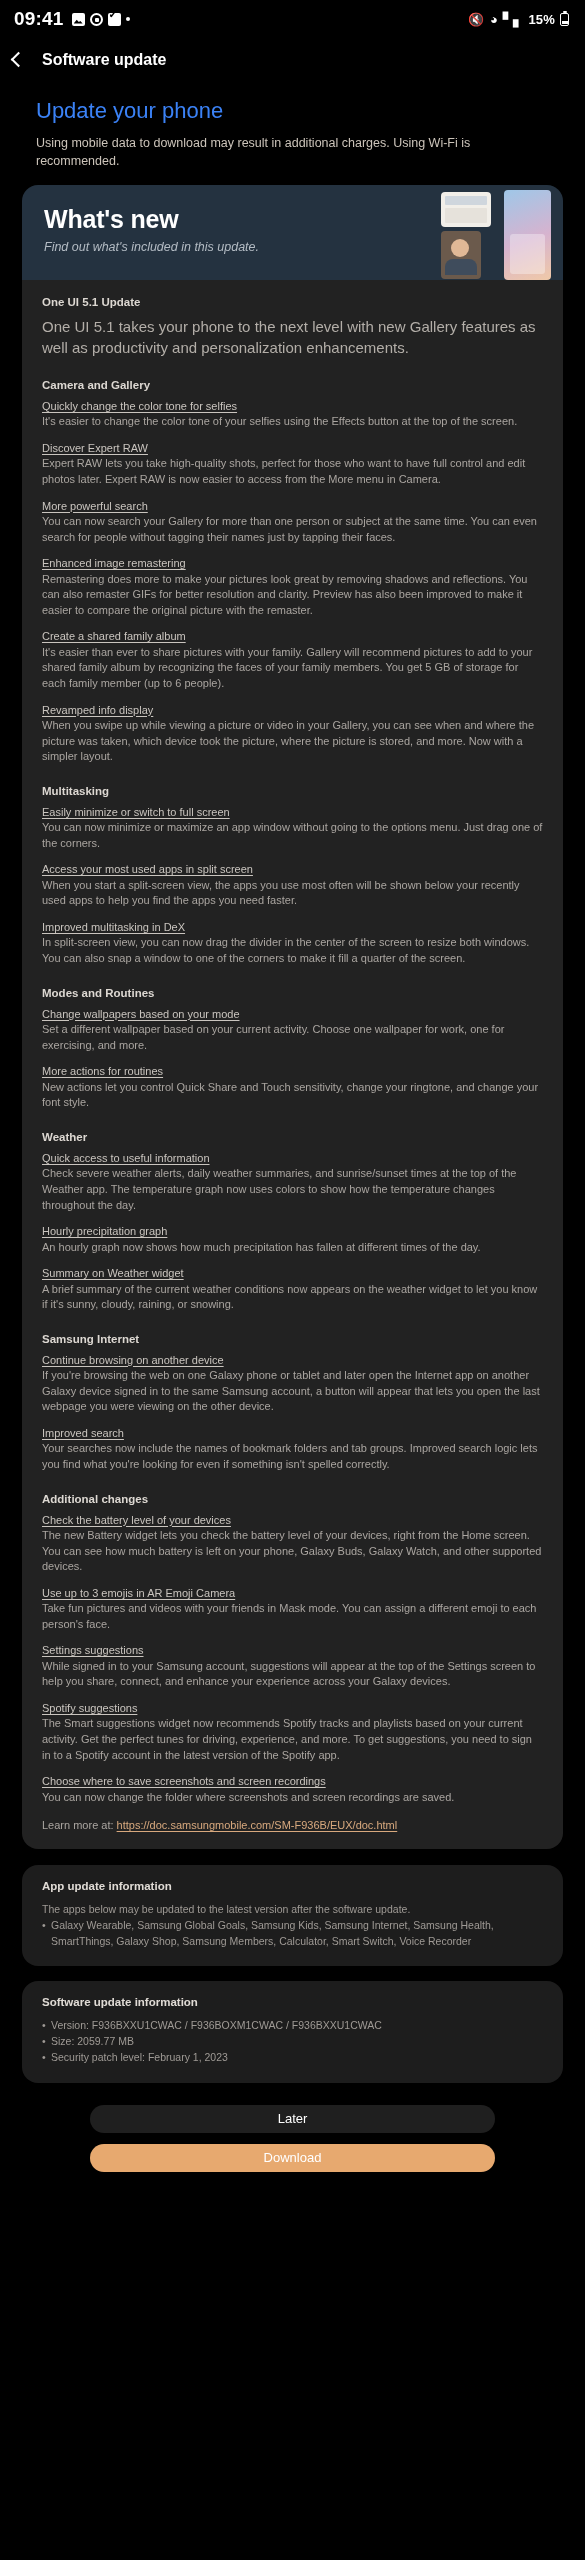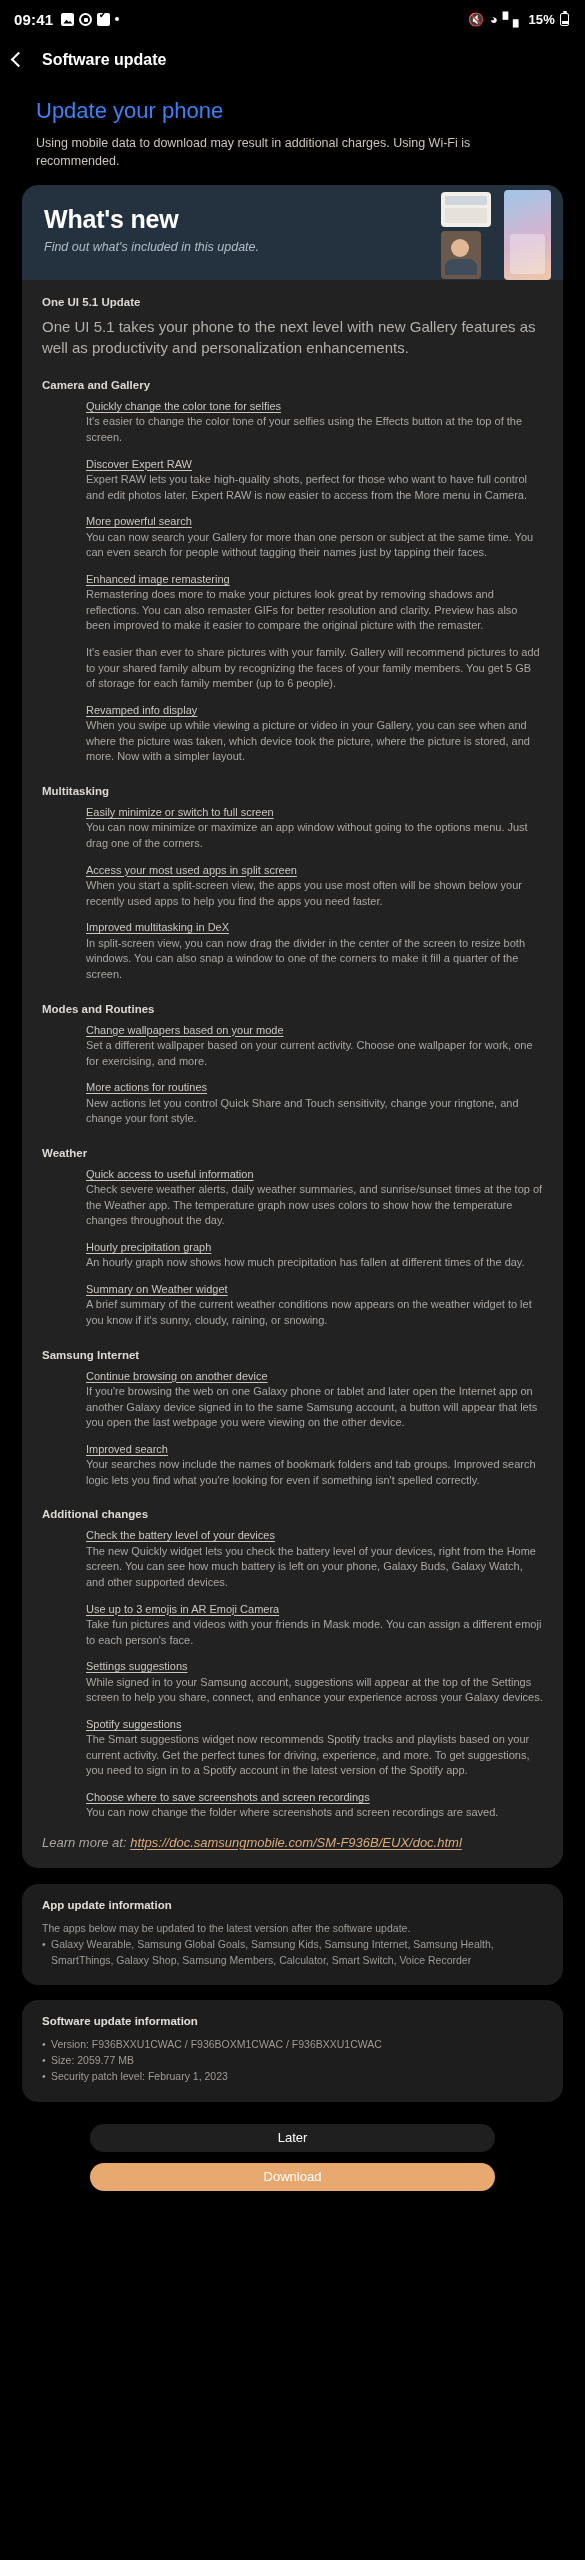--- a/index.html
+++ b/index.html
@@ -22,21 +22,21 @@
   .statusbar {
     height: 38px;
     display: flex;
     align-items: center;
     padding: 0 16px 0 14px;
     font-size: 15px;
     color: #ffffff;
     font-weight: bold;
     letter-spacing: 0.2px;
   }
-  .statusbar .clock { margin-right: 8px; font-size: 15px; }
+  .statusbar .clock { margin-right: 8px; font-size: 19px; }
   .sb-icons-left { display: flex; align-items: center; gap: 5px; }
   .sb-icons-right {
     margin-left: auto;
     display: flex;
     align-items: center;
     gap: 5px;
     font-size: 13px;
     font-weight: bold;
   }
   .mini-ic {
@@ -144,39 +144,38 @@
     color: #ddd8d2;
     margin-bottom: 8px;
   }
   .sec-title.spaced { margin-top: 20px; }
   .sec-intro {
     font-size: 15px;
     line-height: 1.45;
     color: #b3aea8;
     margin-bottom: 4px;
   }
-  .feat { margin-bottom: 11px; margin-left: 44px; }
+  .feat { margin-bottom: 11px; }
   .feat-title {
     font-size: 11px;
     color: #cac5bf;
     text-decoration: underline;
     text-underline-offset: 2px;
     line-height: 1.4;
     cursor: pointer;
   }
   .feat-desc {
     font-size: 11px;
     line-height: 1.42;
     color: #aaa5a0;
   }
   .learnmore {
-    font-size: 13px;
+    font-size: 11px;
     color: #aaa5a0;
     margin-top: 14px;
-    font-style: italic;
   }
   .learnmore a {
     color: #d8a97e;
     text-decoration: underline;
     text-underline-offset: 2px;
   }
 
   
   .info-card {
     margin: 16px 22px 0 22px;
@@ -268,20 +267,21 @@
         </div>
         <div class="feat">
           <div class="feat-title">More powerful search</div>
           <div class="feat-desc">You can now search your Gallery for more than one person or subject at the same time. You can even search for people without tagging their names just by tapping their faces.</div>
         </div>
         <div class="feat">
           <div class="feat-title">Enhanced image remastering</div>
           <div class="feat-desc">Remastering does more to make your pictures look great by removing shadows and reflections. You can also remaster GIFs for better resolution and clarity. Preview has also been improved to make it easier to compare the original picture with the remaster.</div>
         </div>
         <div class="feat">
+          <div class="feat-title">Create a shared family album</div>
           <div class="feat-desc">It's easier than ever to share pictures with your family. Gallery will recommend pictures to add to your shared family album by recognizing the faces of your family members. You get 5 GB of storage for each family member (up to 6 people).</div>
         </div>
         <div class="feat">
           <div class="feat-title">Revamped info display</div>
           <div class="feat-desc">When you swipe up while viewing a picture or video in your Gallery, you can see when and where the picture was taken, which device took the picture, where the picture is stored, and more. Now with a simpler layout.</div>
         </div>
         <div class="sec-title spaced">Multitasking</div>
         <div class="feat">
           <div class="feat-title">Easily minimize or switch to full screen</div>
           <div class="feat-desc">You can now minimize or maximize an app window without going to the options menu. Just drag one of the corners.</div>
@@ -321,21 +321,21 @@
           <div class="feat-title">Continue browsing on another device</div>
           <div class="feat-desc">If you're browsing the web on one Galaxy phone or tablet and later open the Internet app on another Galaxy device signed in to the same Samsung account, a button will appear that lets you open the last webpage you were viewing on the other device.</div>
         </div>
         <div class="feat">
           <div class="feat-title">Improved search</div>
           <div class="feat-desc">Your searches now include the names of bookmark folders and tab groups. Improved search logic lets you find what you're looking for even if something isn't spelled correctly.</div>
         </div>
         <div class="sec-title spaced">Additional changes</div>
         <div class="feat">
           <div class="feat-title">Check the battery level of your devices</div>
-          <div class="feat-desc">The new Quickly widget lets you check the battery level of your devices, right from the Home screen. You can see how much battery is left on your phone, Galaxy Buds, Galaxy Watch, and other supported devices.</div>
+          <div class="feat-desc">The new Battery widget lets you check the battery level of your devices, right from the Home screen. You can see how much battery is left on your phone, Galaxy Buds, Galaxy Watch, and other supported devices.</div>
         </div>
         <div class="feat">
           <div class="feat-title">Use up to 3 emojis in AR Emoji Camera</div>
           <div class="feat-desc">Take fun pictures and videos with your friends in Mask mode. You can assign a different emoji to each person's face.</div>
         </div>
         <div class="feat">
           <div class="feat-title">Settings suggestions</div>
           <div class="feat-desc">While signed in to your Samsung account, suggestions will appear at the top of the Settings screen to help you share, connect, and enhance your experience across your Galaxy devices.</div>
         </div>
         <div class="feat">

